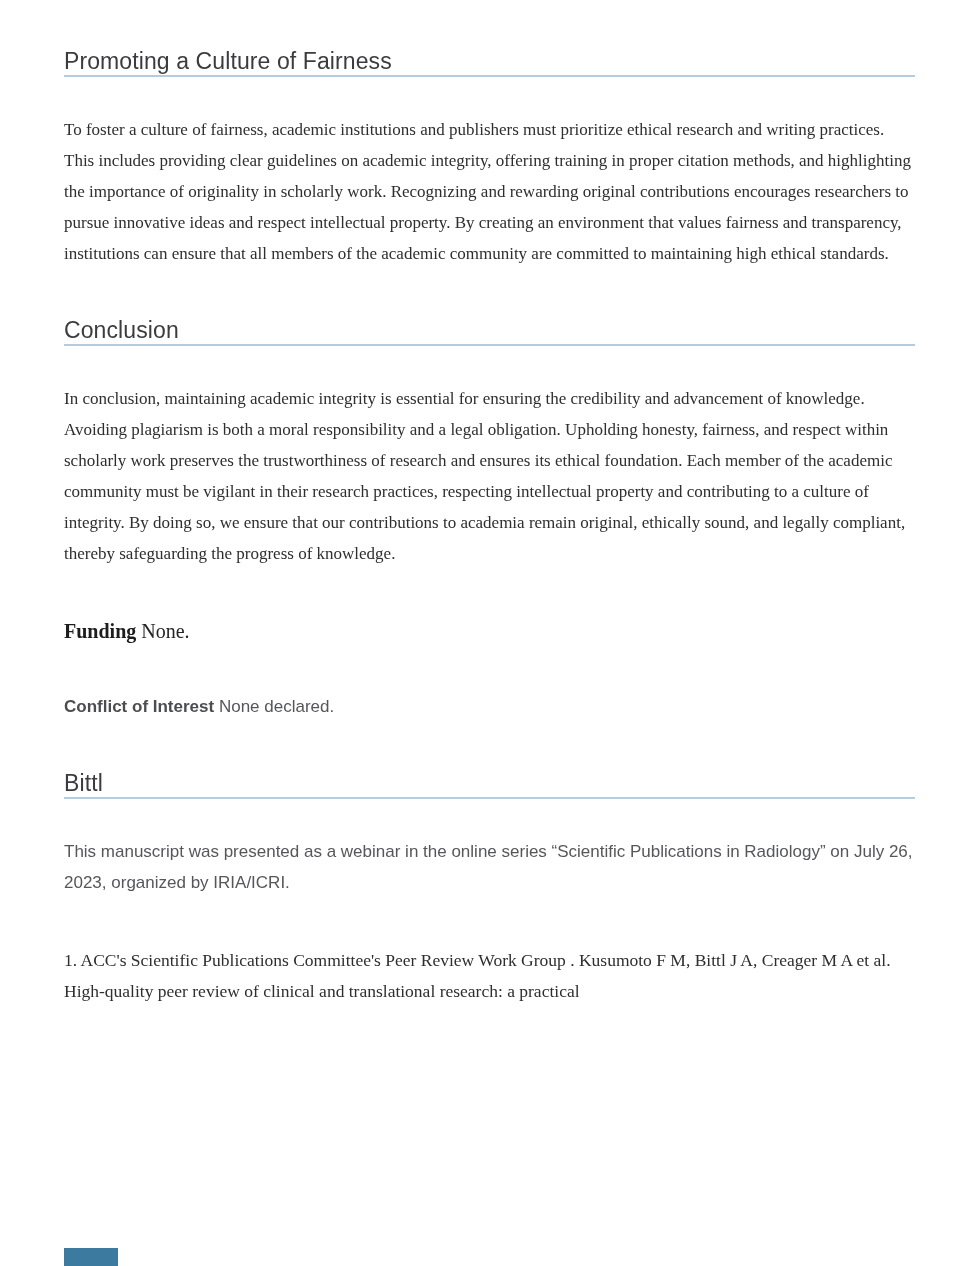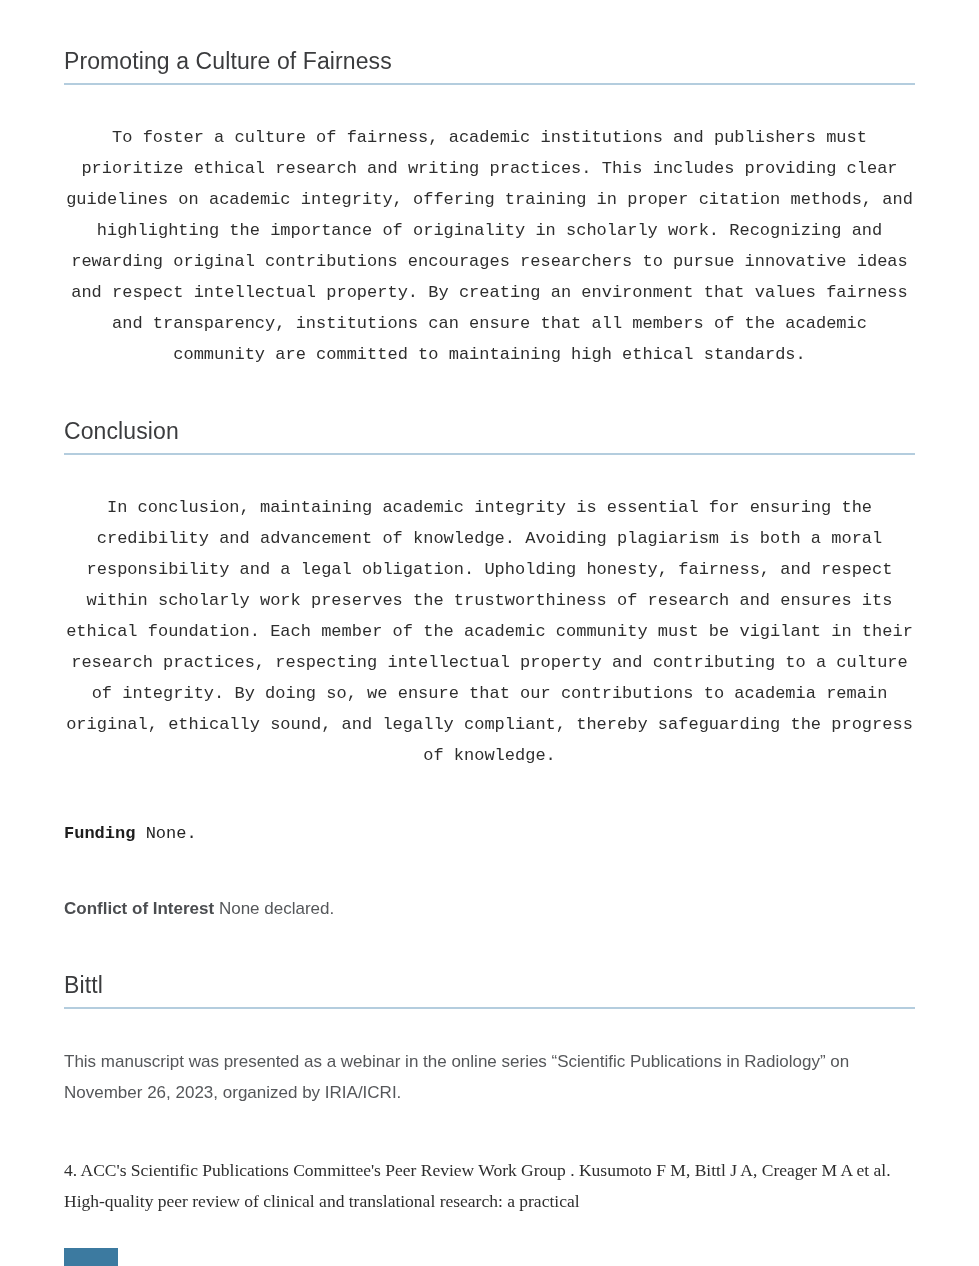--- a/index.html
+++ b/index.html
@@ -25,34 +25,33 @@
   section { margin: 0; }
   section + section { margin-top: 47px; }
   .section-heading {
     font-family: "Liberation Sans", sans-serif;
     font-weight: 400;
     font-size: 23px;
     line-height: 28px;
     color: var(--heading-color);
     letter-spacing: 0.1px;
     margin: 0;
-    padding-bottom: 8px;
     border-bottom: 2px solid var(--rule-color);
   }
   .body-serif {
-    font-family: Liberation Mono, monospace;
+    font-family: Liberation Serif, serif;
     font-size: 17px;
     line-height: 31px;
     color: var(--body-color);
     margin: 37px 0 0 0;
-    text-align: center;
+    text-align: left;
   }
   .funding-line {
-    font-family: Liberation Mono, monospace;
-    font-size: 17px;
+    font-family: Liberation Serif, serif;
+    font-size: 20px;
     line-height: 31px;
     color: #242424;
     margin: 37px 0 0 0;
   }
   .funding-line strong { font-weight: 700; color: #1d1d1d; }
   .coi-line {
     font-family: "Liberation Sans", sans-serif;
     font-size: 17px;
     line-height: 31px;
     color: var(--muted-color);
@@ -97,22 +96,22 @@
     <p class="body-serif">In conclusion, maintaining academic integrity is essential for ensuring the credibility and advancement of knowledge. Avoiding plagiarism is both a moral responsibility and a legal obligation. Upholding honesty, fairness, and respect within scholarly work preserves the trustworthiness of research and ensures its ethical foundation. Each member of the academic community must be vigilant in their research practices, respecting intellectual property and contributing to a culture of integrity. By doing so, we ensure that our contributions to academia remain original, ethically sound, and legally compliant, thereby safeguarding the progress of knowledge.</p>
   </section>
 
   <section>
     <p class="funding-line"><strong>Funding</strong> <span>None.</span></p>
     <p class="coi-line"><strong>Conflict of Interest</strong> <span>None declared.</span></p>
   </section>
 
   <section>
     <h2 class="section-heading">Bittl</h2>
-    <p class="note-text">This manuscript was presented as a webinar in the online series “Scientific Publications in Radiology” on November 26, 2023, organized by IRIA/ICRI.</p>
+    <p class="note-text">This manuscript was presented as a webinar in the online series “Scientific Publications in Radiology” on July 26, 2023, organized by IRIA/ICRI.</p>
   </section>
 
   <section>
-    <p class="ref-item">4. ACC's Scientific Publications Committee's Peer Review Work Group . Kusumoto F M, Bittl J A, Creager M A et al. High-quality peer review of clinical and translational research: a practical</p>
+    <p class="ref-item">1. ACC's Scientific Publications Committee's Peer Review Work Group . Kusumoto F M, Bittl J A, Creager M A et al. High-quality peer review of clinical and translational research: a practical</p>
   </section>
 
 </div>
 
 <div class="bottom-cutoff-box"></div>
 
 </body></html>

